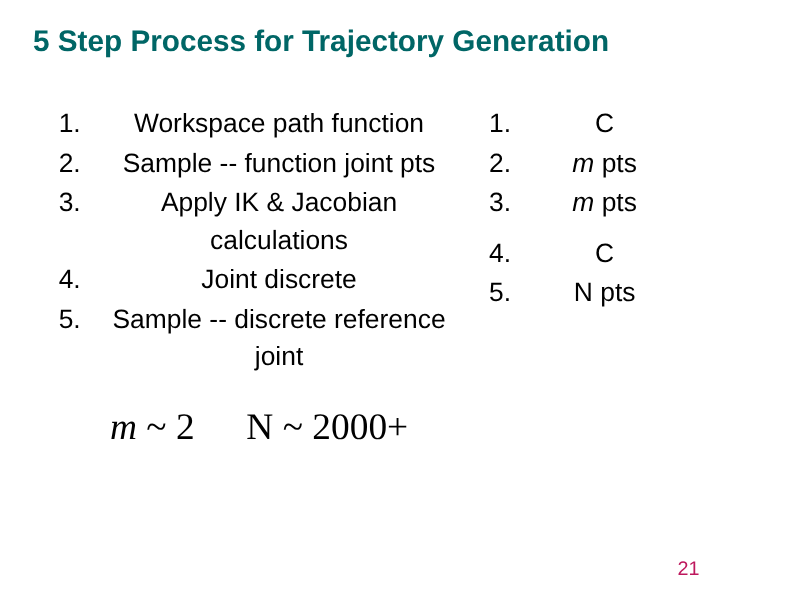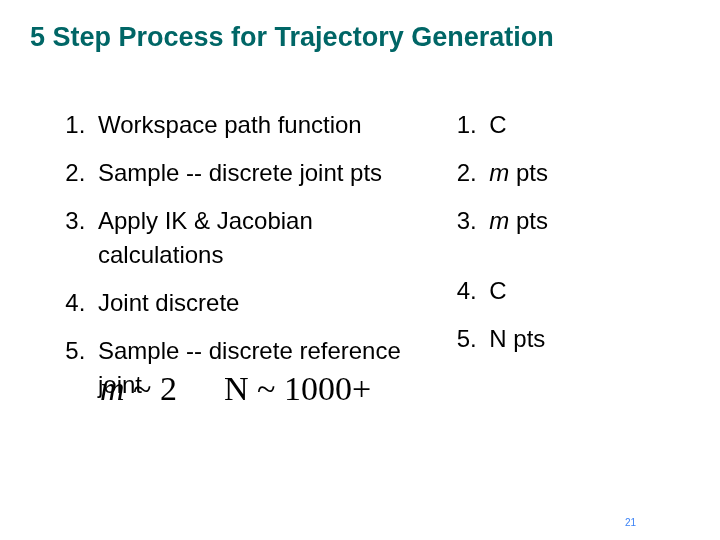--- a/index.html
+++ b/index.html
@@ -43,22 +43,23 @@
     padding-left: 10px;
   }
   ol.steps, ol.outs {
     margin: 0;
     padding: 0 0 0 40px;
     font-size: 24px;
     line-height: 1.42;
     font-family: Verdana, Geneva, sans-serif;
   }
   ol.steps li, ol.outs li {
-    margin: 12px;
+    margin: 0;
     padding: 0 0 2px 6px;
+    text-align: center;
   }
   .em { font-style: italic; }
   .gap { height: 10px; display:block; }
 
   .approx {
     position: absolute;
     top: 370px;
     left: 100px;
     font-family: "Times New Roman", Times, serif;
     font-size: 34px;
@@ -72,38 +73,38 @@
     left: 100px;
     font-family: "Times New Roman", Times, serif;
     font-size: 34px;
   }
   .note .m { font-style: italic; }
 
   .pagenum {
     position: absolute;
     right: 16px;
     bottom: 12px;
-    font-size: 10px;
-    color: #3b82f6;
+    font-size: 18px;
+    color: #be185d;
     font-family: Verdana, Geneva, sans-serif;
   }
 </style>
 </head>
 <body>
 
 <div class="slide">
 
   <div class="title">5 Step Process for Trajectory Generation</div>
 
   <div class="body">
 
     <div class="left-col">
       <ol class="steps">
         <li>Workspace path function</li>
-        <li>Sample --  discrete joint pts</li>
+        <li>Sample --  function joint pts</li>
         <li>Apply IK &amp; Jacobian calculations</li>
         <li>Joint discrete</li>
         <li>Sample -- discrete reference joint</li>
       </ol>
     </div>
 
     <div class="right-col">
       <ol class="outs">
         <li><span>C</span></li>
         <li><span class="em">m</span><span> pts</span></li>
@@ -114,19 +115,19 @@
         <li><span>C</span></li>
         <li><span>N pts</span></li>
       </ol>
     </div>
 
   </div>
 
   <div class="approx">
     <span class="m">m</span><span> ~ 2</span>
     <span class="sep"></span>
-    <span>N</span><span> ~ 1000+</span>
+    <span>N</span><span> ~ 2000+</span>
   </div>
 
 
   <div class="pagenum">21</div>
 
 </div>
 
 </body></html>

